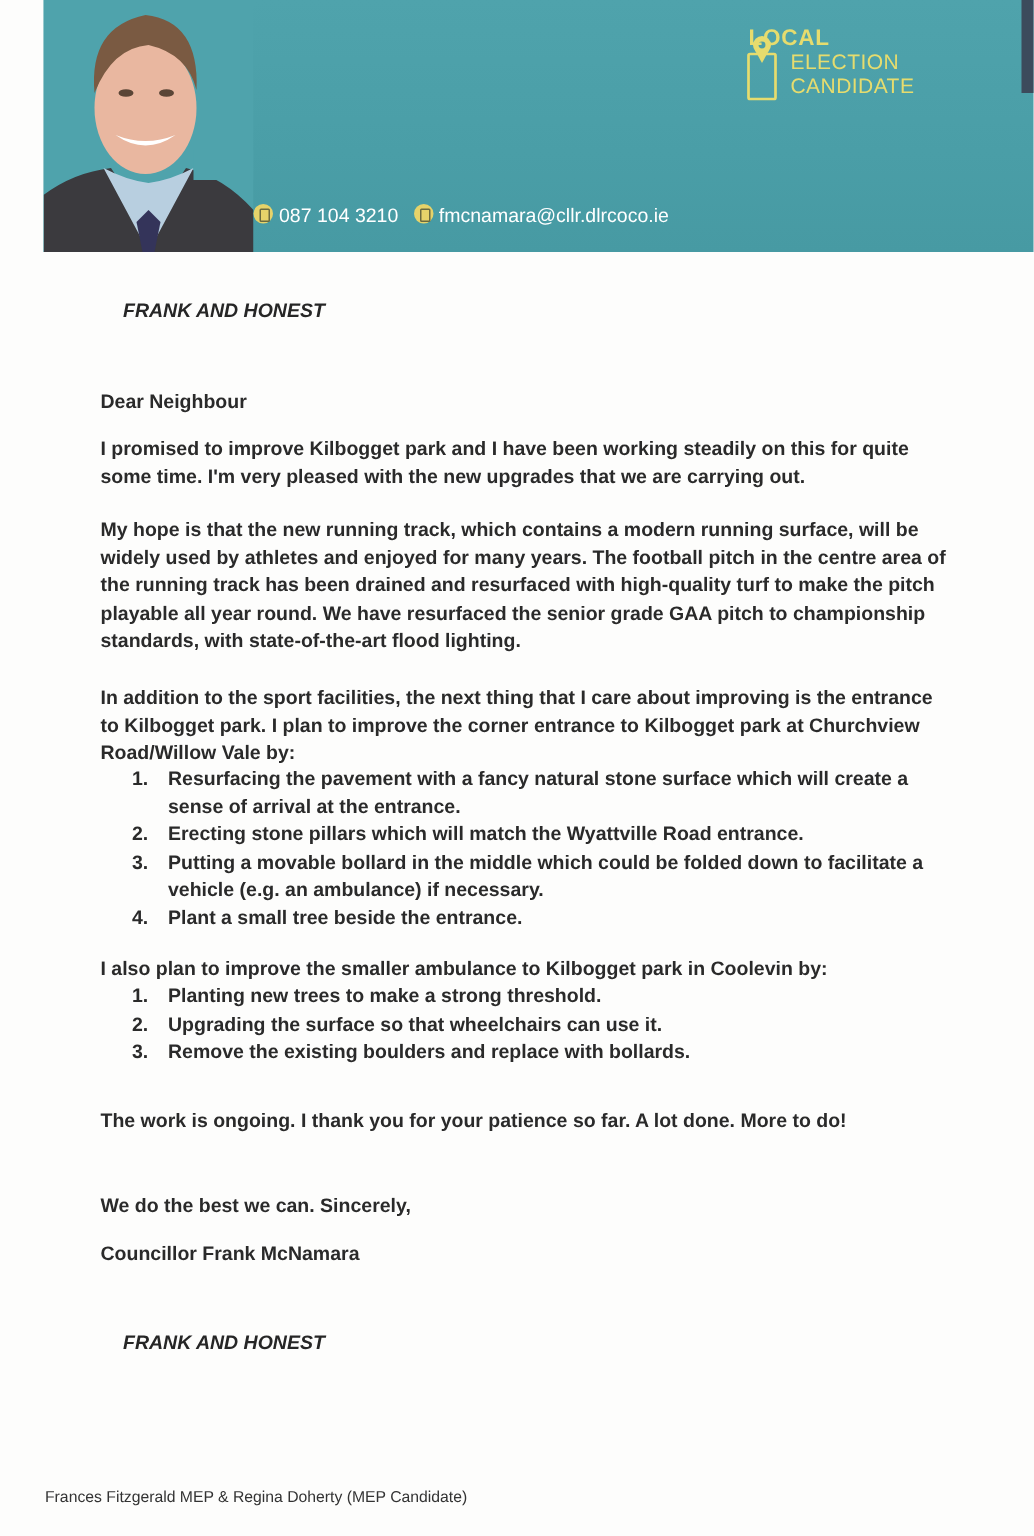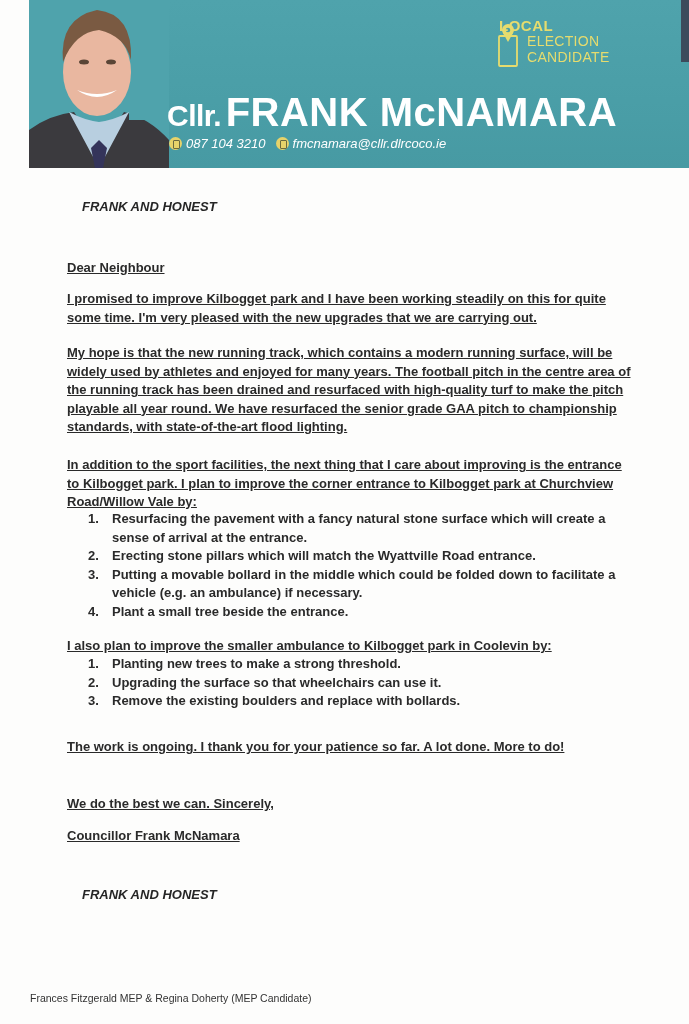--- a/index.html
+++ b/index.html
@@ -42,33 +42,33 @@
     }
 
     .name-line {
       position: absolute; left: 138px; top: 90px; color: #fff; white-space: nowrap;
     }
     .name-line .title { font-size: 30px; font-weight: bold; letter-spacing: -0.5px; }
     .name-line .name { font-size: 40px; font-weight: bold; letter-spacing: 0.5px; }
 
     .contact {
       position: absolute; left: 140px; top: 136px; color: #fff; font-size: 13px; white-space: nowrap;
-      display: flex; align-items: center; font-style: italic;
+      display: flex; 
     }
     .contact .ic {
       display: inline-block; width: 13px; height: 13px; border-radius: 50%;
       background: #e6d36a; margin-right: 4px; position: relative;
     }
     .contact .ic::after {
       content: ""; position: absolute; left: 4px; top: 3px; width: 5px; height: 7px;
       border: 1px solid #6a6a40; border-radius: 1px;
     }
     .contact .gap { width: 10px; display: inline-block; }
     .slogan { position: absolute; left: 67px; font-style: italic; font-weight: bold; font-size: 13px; color: #262626; margin-left: 15px; }
-    .para { position: absolute; left: 67px; width: 560px; font-weight: bold; font-size: 13px; line-height: 18.5px; color: #2a2a2a; text-decoration: underline; }
+    .para { position: absolute; left: 67px; width: 560px; font-weight: bold; font-size: 13px; line-height: 18.5px; color: #2a2a2a; }
     .list { position: absolute; left: 88px; width: 540px; font-weight: bold; font-size: 13px; line-height: 18.5px; color: #2a2a2a; }
     .list .item { display: flex; }
     .list .num { width: 24px; flex: none; }
     .list .txt { flex: 1; }
 
     .footer {
       position: absolute; left: 30px; top: 991px; width: 620px; font-size: 10.5px; line-height: 14px; color: #333;
     }
   </style>
 </head>
@@ -106,24 +106,20 @@
     <svg class="star" viewBox="0 0 22 22">
       <polygon points="11,1 13.5,8.5 21,9 15,13.5 17,21 11,16.5 5,21 7,13.5 1,9 8.5,8.5" fill="#bfe6e0"></polygon>
       <polygon points="11,5 12.5,9.5 17,10 13.5,12.5 14.5,17 11,14.5 7.5,17 8.5,12.5 5,10 9.5,9.5" fill="#f3d27a"></polygon>
     </svg>
     <div class="fg-text">
       <div>FINE</div>
       <div>FINE</div>
     </div>
   </div>
 
-  <div class="name-line">
-    <span class="title">Cllr.</span>
-    <span class="name">FRANK McNAMARA</span>
-  </div>
 
   <div class="contact">
     <span class="ic"></span>
     <span>087 104 3210</span>
     <span class="gap"></span>
     <span class="ic"></span>
     <span>fmcnamara@cllr.dlrcoco.ie</span>
   </div>
 </div>
 

